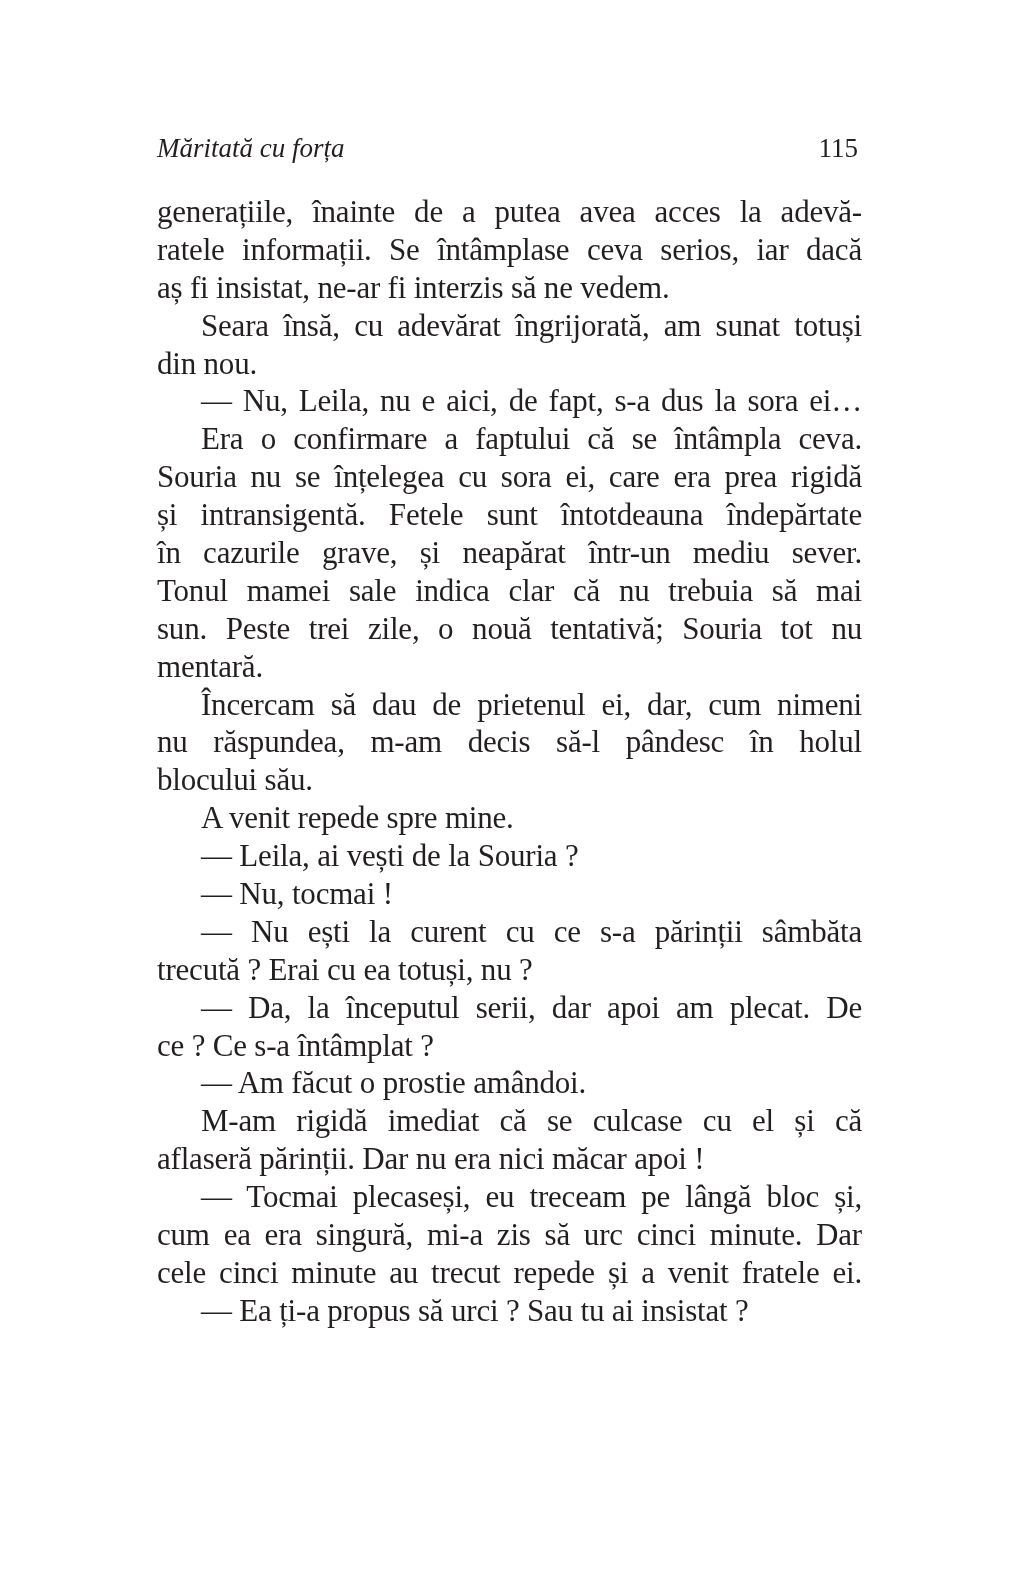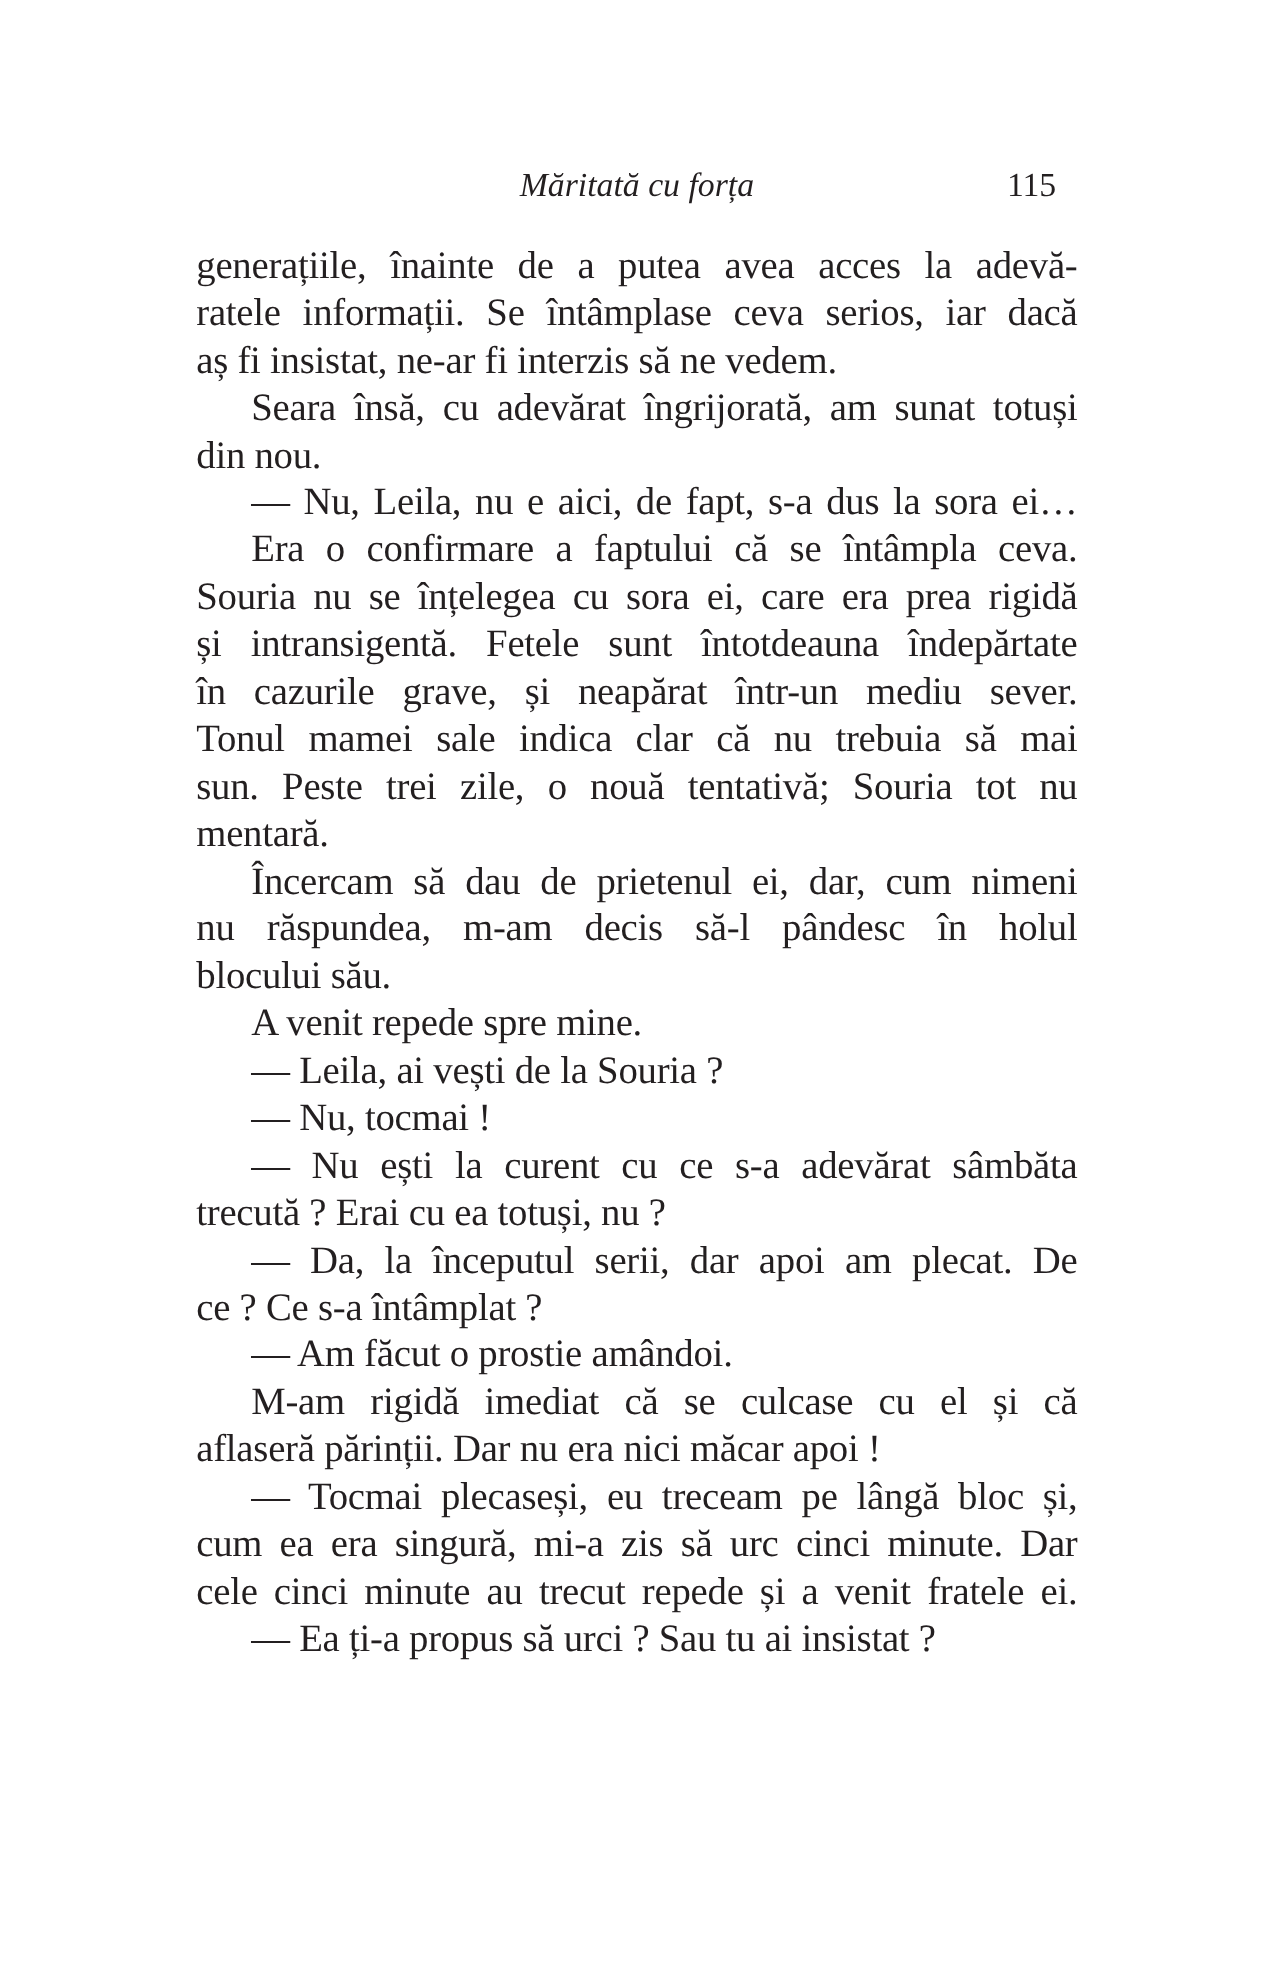--- a/index.html
+++ b/index.html
@@ -1,21 +1,21 @@
 <!DOCTYPE html>
 <html><head>
 <meta charset="utf-8">
 <style>
   html, body { margin: 0; padding: 0; background: #ffffff; }
   body { width: 1024px; height: 1575px; position: relative; overflow: hidden;
          font-family: "Liberation Serif", "DejaVu Serif", serif; color: #231f20; }
   .header { position: absolute; top: 128px; left: 157px; width: 705px; height: 40px; }
-  .running-title { position: absolute; left: 0; right: 0; text-align: center;
+  .running-title { position: absolute; left: 0; right: 0; text-align: left;
                    font-style: italic; font-size: 27px; line-height: 40px; }
-  .folio { position: absolute; right: 17px; font-size: 27px; line-height: 40px; }
+  .folio { position: absolute; right: 4px; font-size: 27px; line-height: 40px; }
   .text-block { position: absolute; top: 193px; left: 157px; width: 705px; }
   .line { font-size: 31px; line-height: 37.9px; height: 37.9px; white-space: nowrap;
           overflow: visible; letter-spacing: -0.2px; }
   .line.justify { text-align: justify; text-align-last: justify; }
   .line.indent { padding-left: 44px; font-family: Liberation Serif, serif; }
   .line.last { text-align: right; text-align-last: left; }
 </style>
 </head>
 <body>
 
@@ -37,21 +37,21 @@
     <div class="line justify">în cazurile grave, și neapărat într-un mediu sever.</div>
     <div class="line justify">Tonul mamei sale indica clar că nu trebuia să mai</div>
     <div class="line justify">sun. Peste trei zile, o nouă tentativă; Souria tot nu</div>
     <div class="line last">mentară.</div>
     <div class="line justify indent">Încercam să dau de prietenul ei, dar, cum nimeni</div>
     <div class="line justify">nu răspundea, m-am decis să-l pândesc în holul</div>
     <div class="line last">blocului său.</div>
     <div class="line last indent">A venit repede spre mine.</div>
     <div class="line last indent">— Leila, ai vești de la Souria ?</div>
     <div class="line last indent">— Nu, tocmai !</div>
-    <div class="line justify indent">— Nu ești la curent cu ce s-a adevărat sâmbăta</div>
+    <div class="line justify indent">— Nu ești la curent cu ce s-a părinții sâmbăta</div>
     <div class="line last">trecută ? Erai cu ea totuși, nu ?</div>
     <div class="line justify indent">— Da, la începutul serii, dar apoi am plecat. De</div>
     <div class="line last">ce ? Ce s-a întâmplat ?</div>
     <div class="line last indent">— Am făcut o prostie amândoi.</div>
     <div class="line justify indent">M-am rigidă imediat că se culcase cu el și că</div>
     <div class="line last">aflaseră părinții. Dar nu era nici măcar apoi !</div>
     <div class="line justify indent">— Tocmai plecaseși, eu treceam pe lângă bloc și,</div>
     <div class="line justify">cum ea era singură, mi-a zis să urc cinci minute. Dar</div>
     <div class="line justify">cele cinci minute au trecut repede și a venit fratele ei.</div>
     <div class="line last indent">— Ea ți-a propus să urci ? Sau tu ai insistat ?</div>

